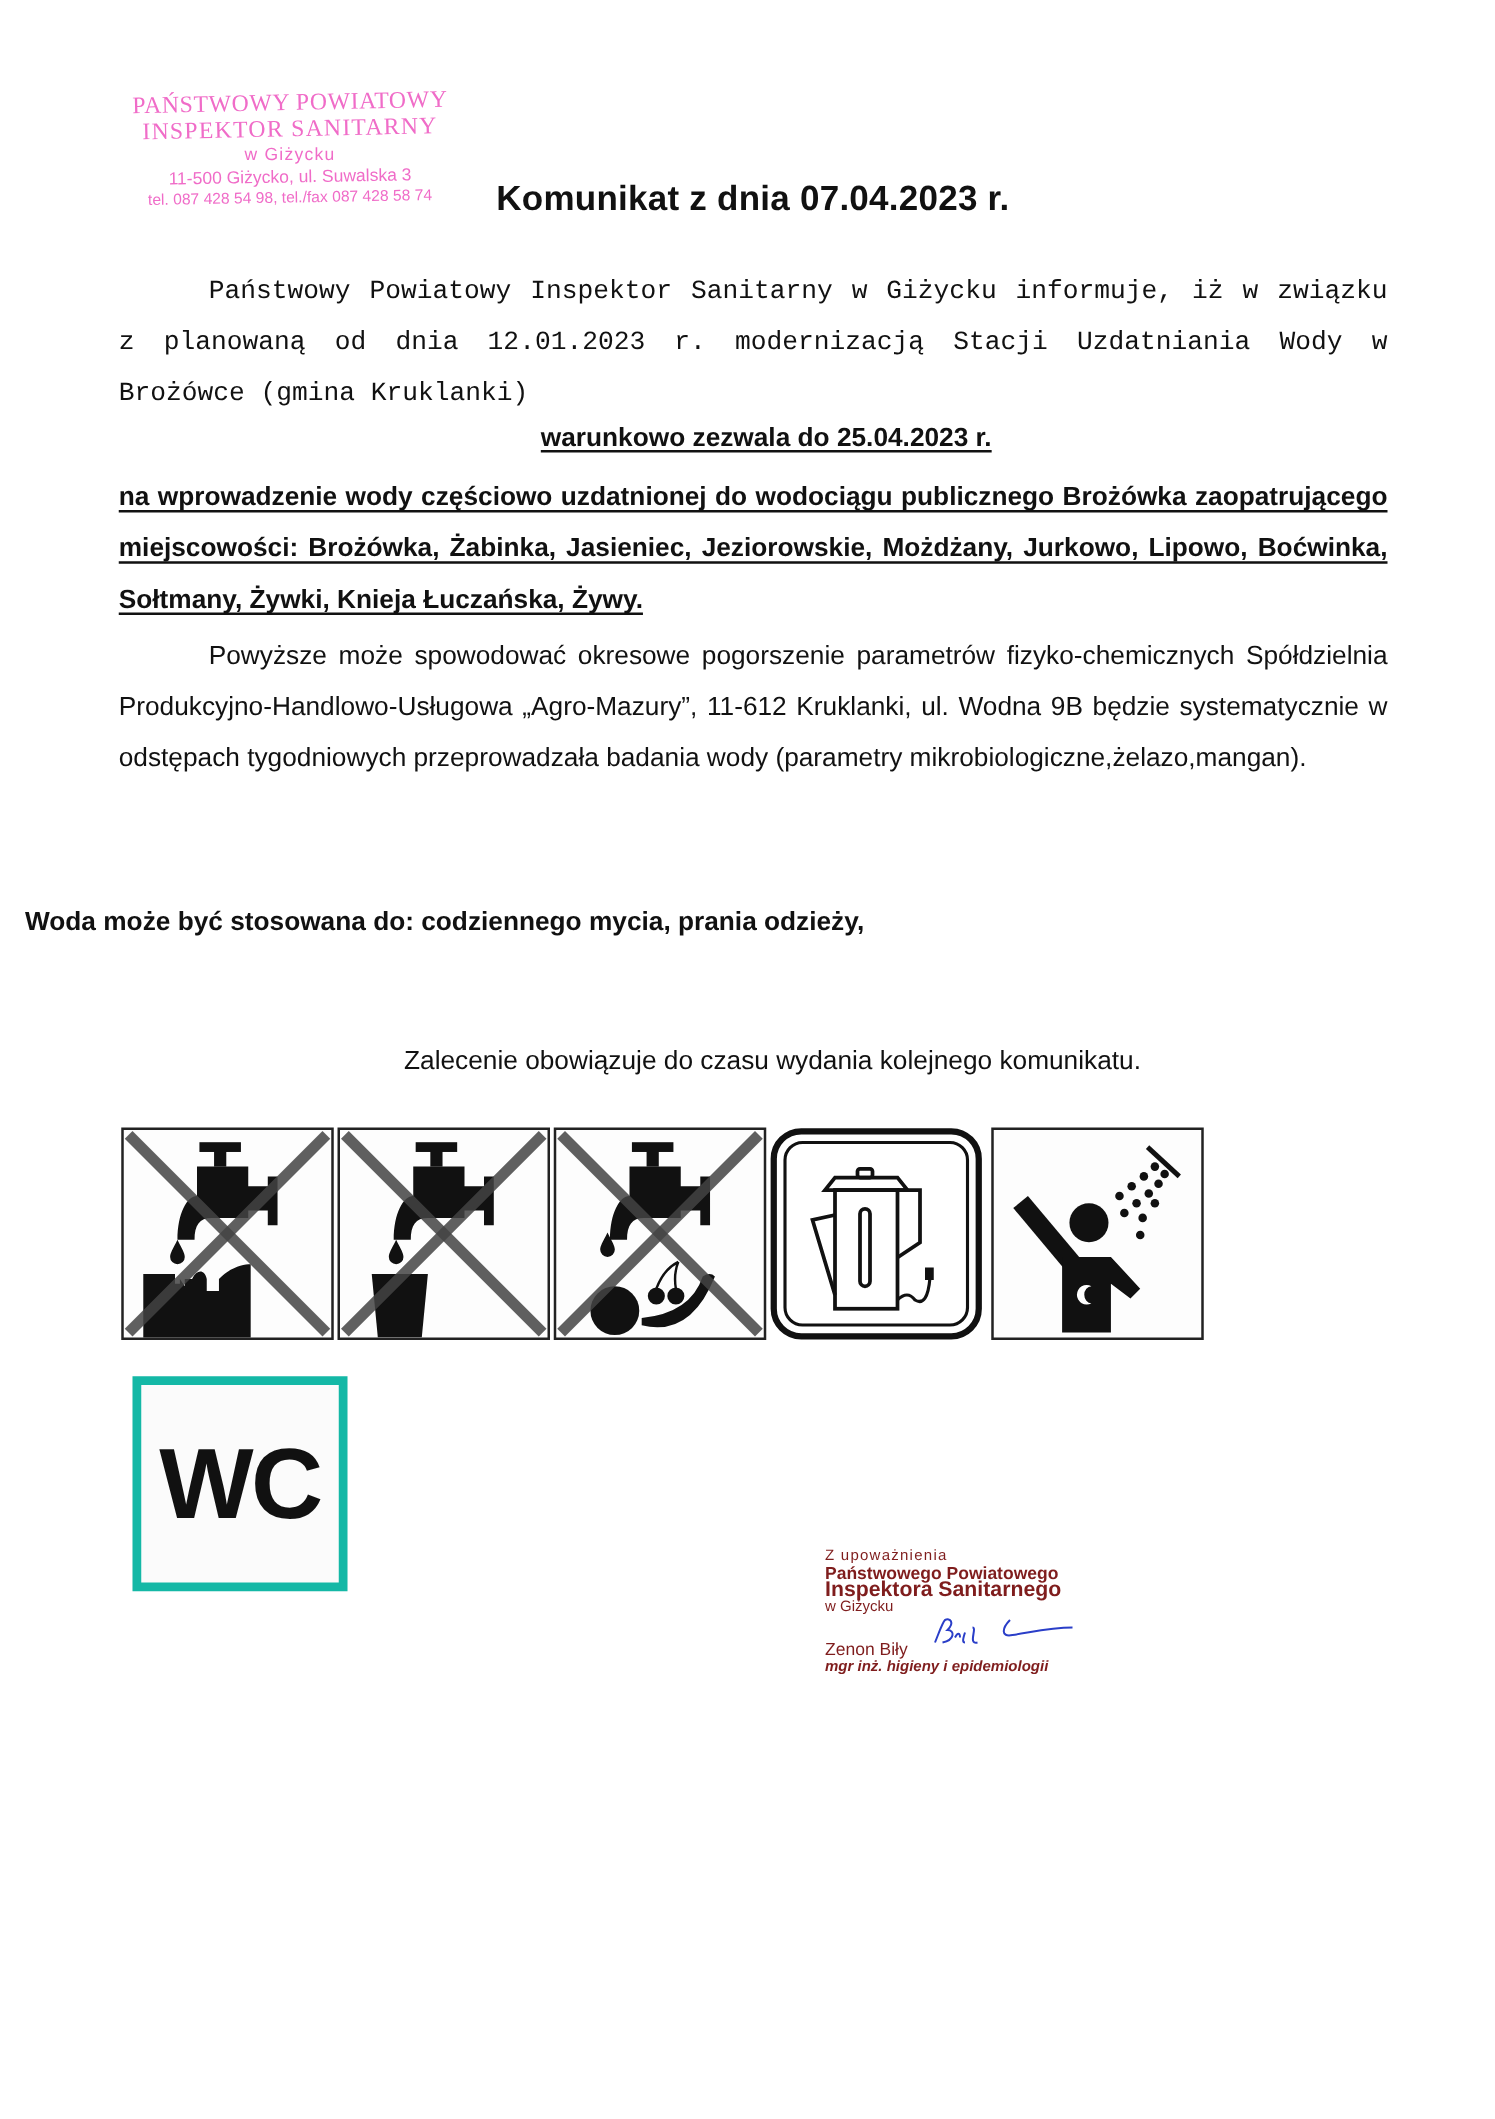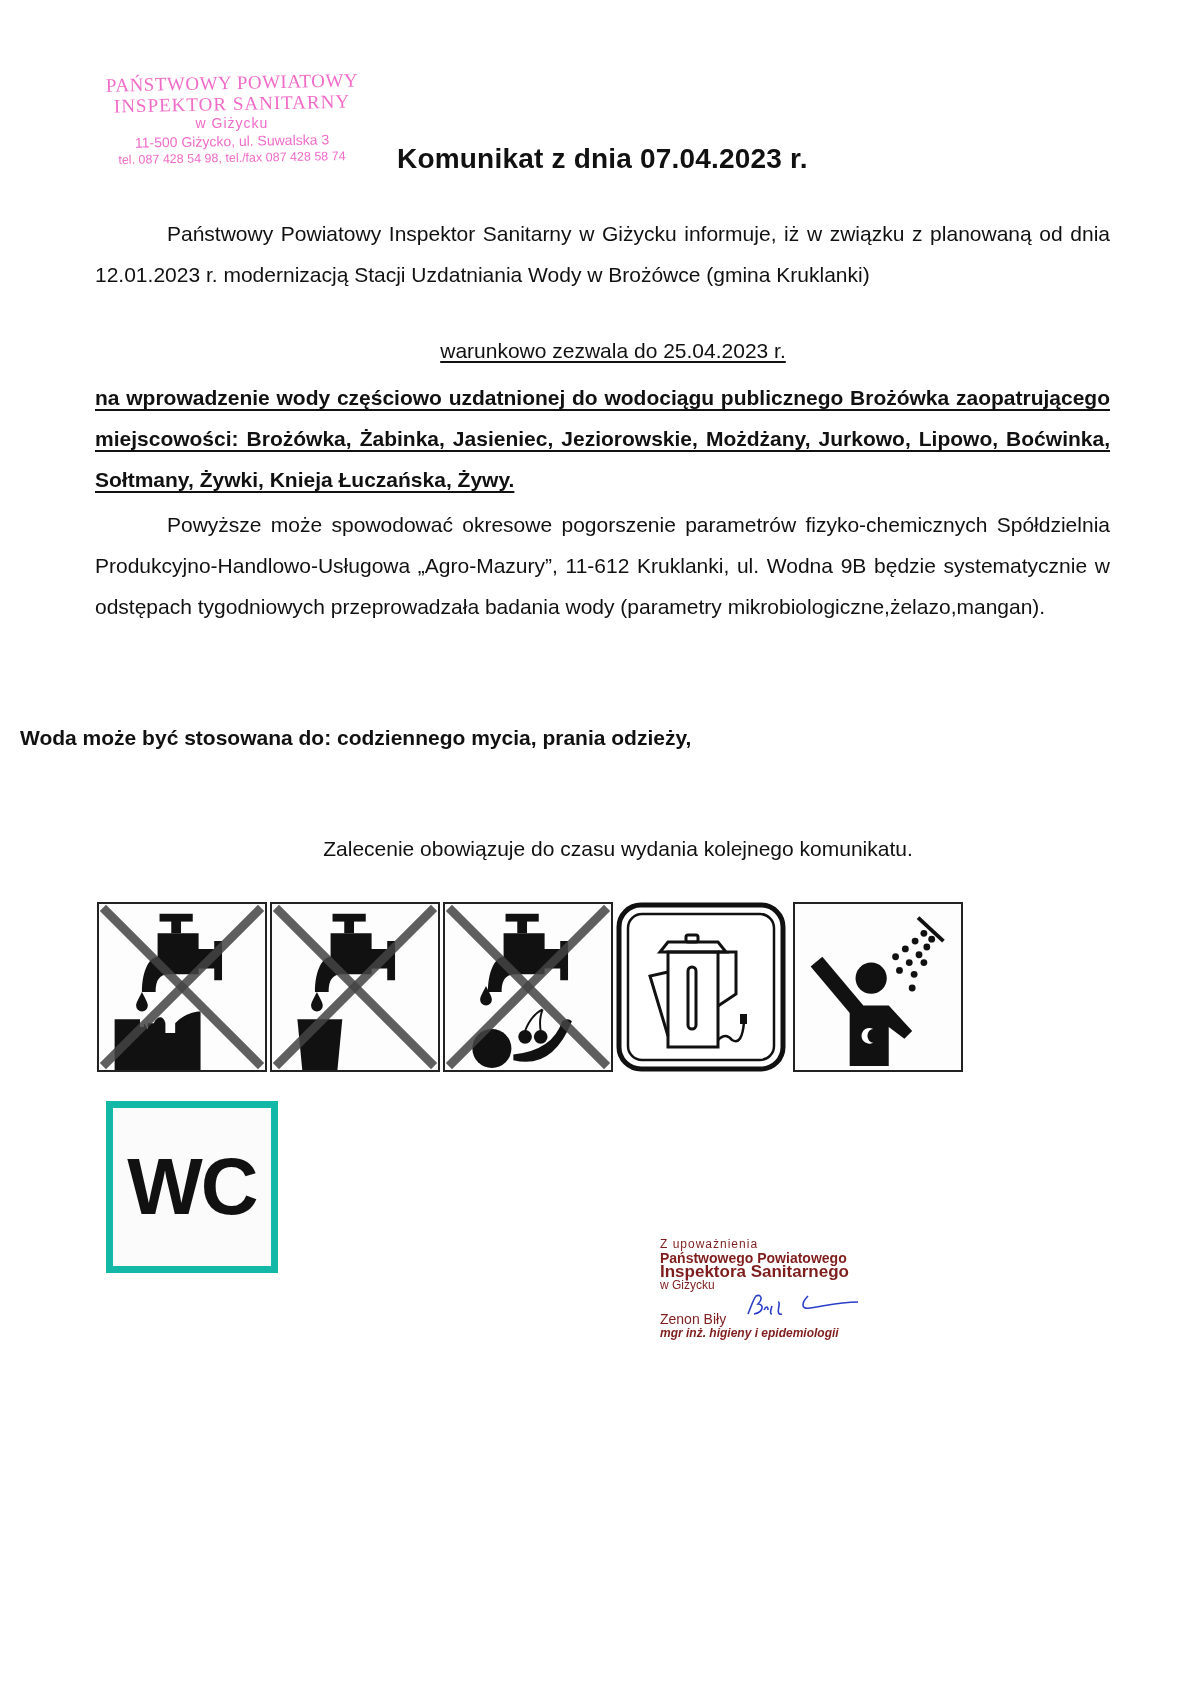--- a/index.html
+++ b/index.html
@@ -58,30 +58,30 @@
       letter-spacing: 0.2px;
     }
     .body-text {
       position: absolute;
       left: 95px;
       width: 1015px;
       font-size: 21px;
       line-height: 41px;
       text-align: justify;
     }
-    .p1 { top: 213px; }
+    .p1 { top: 213px; font-family: Liberation Mono, monospace; }
     .indent { text-indent: 72px; }
     .centered-bold-ul {
       position: absolute;
       left: 0;
       width: 1196px;
       top: 339px;
       text-align: center;
       font-size: 21px;
-      font-weight: normal;
+      font-weight: bold;
       text-decoration: underline;
       text-decoration-thickness: 2px;
       text-underline-offset: 3px;
       padding-left: 30px;
       box-sizing: border-box;
     }
     .p2 {
       top: 377px;
       font-weight: bold;
       text-decoration: underline;

